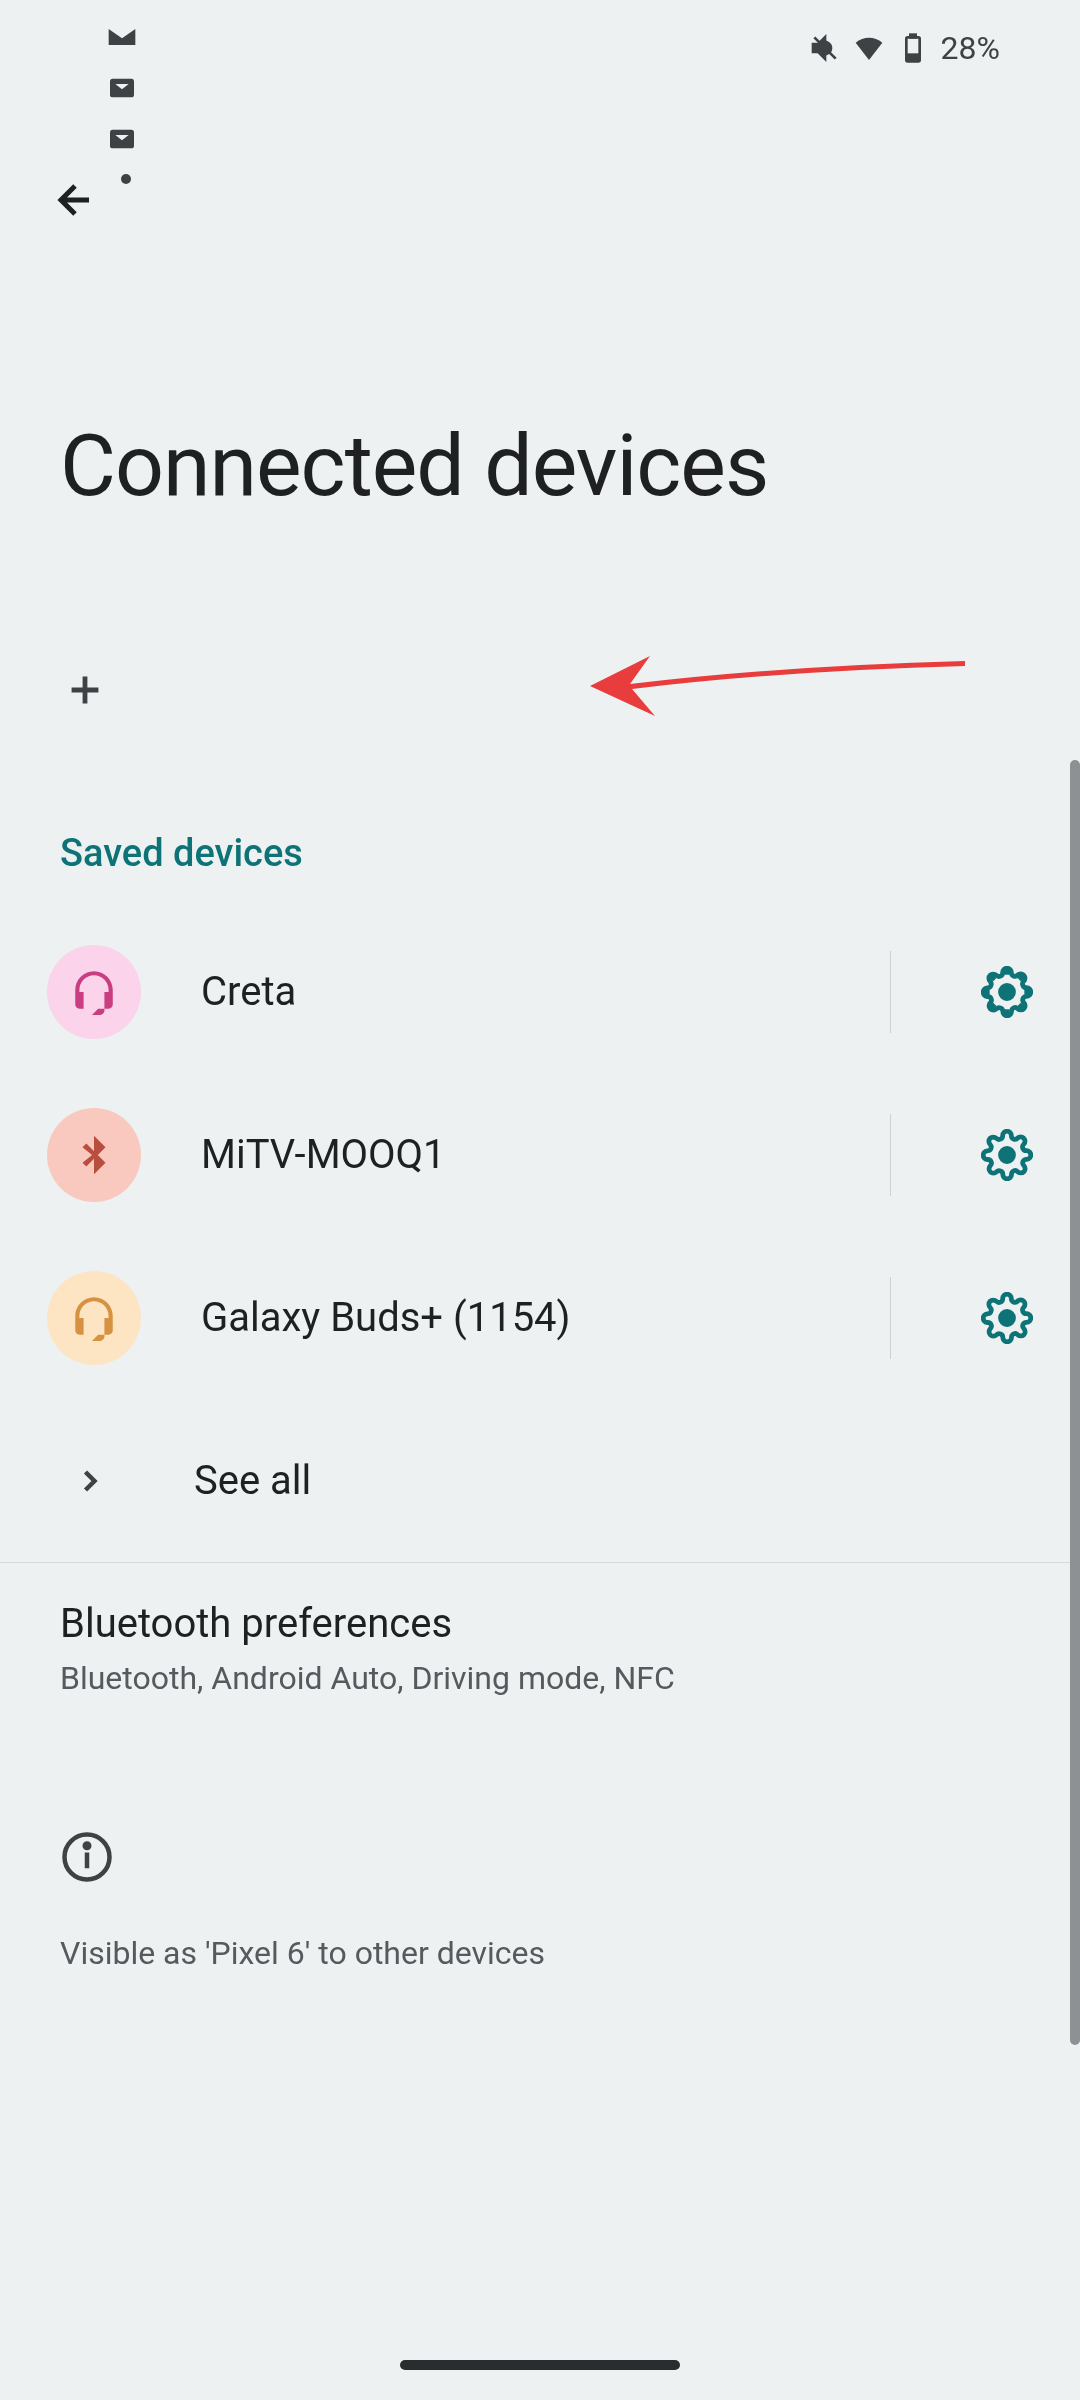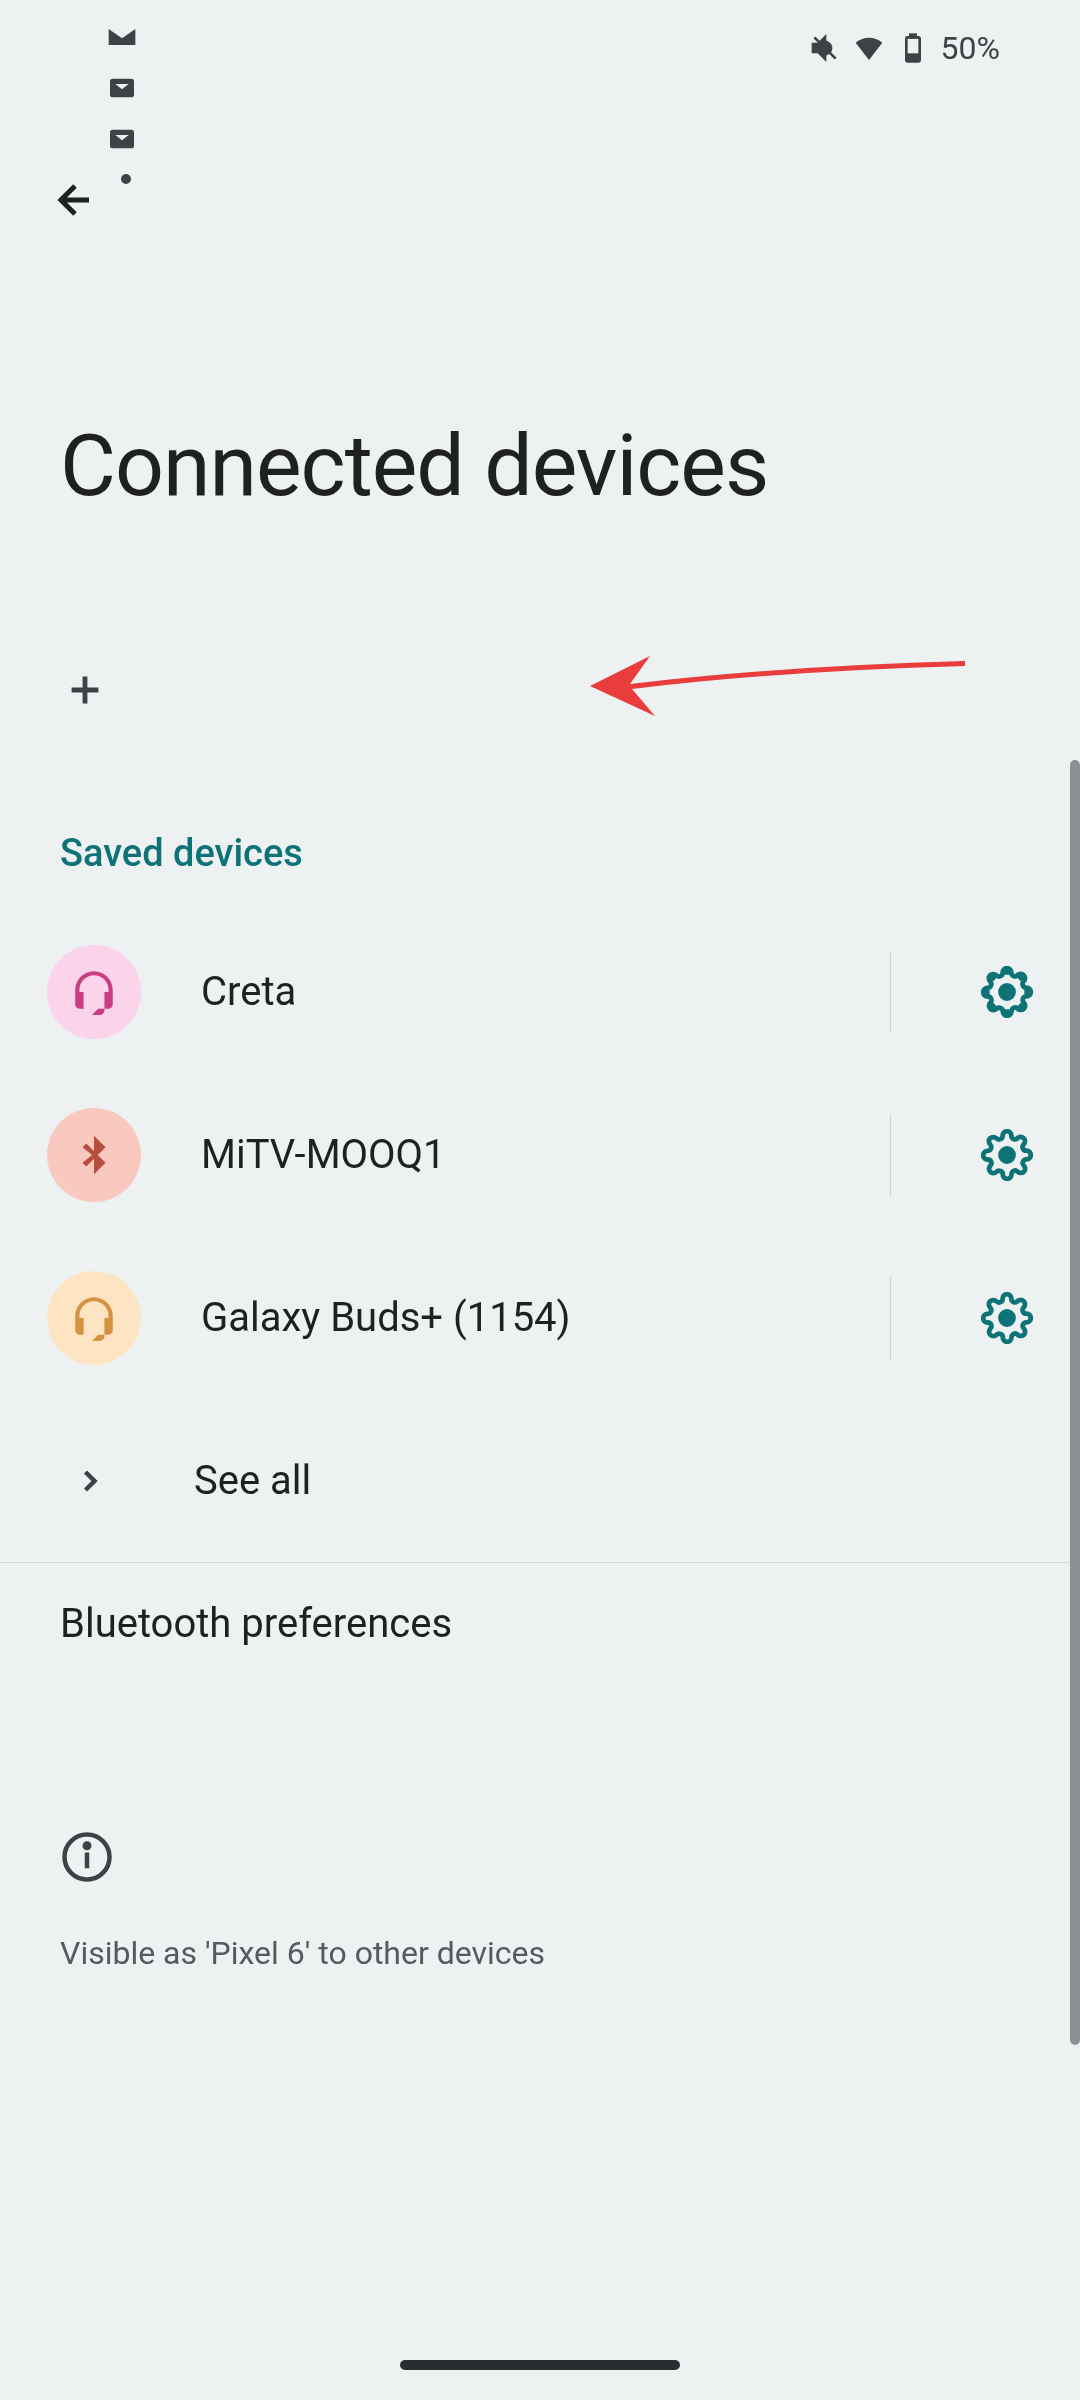--- a/index.html
+++ b/index.html
@@ -308,21 +308,21 @@
           <path d="M12 21L2 8c6-5 14-5 20 0L12 21z"></path>
         </svg>
     </span>
     <span class="status-icon">
       <svg viewBox="0 0 24 24" fill="none" stroke="#3f4245" stroke-width="2">
           <rect x="7" y="4" width="10" height="18" rx="1"></rect>
           <rect x="10" y="2" width="4" height="2" fill="#3f4245"></rect>
           <rect x="8" y="17" width="8" height="4" fill="#3f4245"></rect>
         </svg>
     </span>
-    <span class="battery-text">50%</span>
+    <span class="battery-text">28%</span>
   </div>
 </div>
 
 <div class="back-button">
   <svg viewBox="0 0 24 24" width="48" height="48" fill="none" stroke="#1e2022" stroke-width="2.5">
     <path d="M19 12H5M12 5l-7 7 7 7"></path>
   </svg>
 </div>
 
 <h1 class="page-title">Connected devices</h1>
@@ -403,20 +403,21 @@
       </svg>
     </span>
     <span class="see-all-label">See all</span>
   </div>
 
   <div class="divider-line"></div>
 </div>
 
 <div class="connection-prefs">
   <div class="connection-title">Bluetooth preferences</div>
+  <div class="connection-subtitle">Bluetooth, Android Auto, Driving mode, NFC</div>
 </div>
 
 <div class="info-section">
   <div class="info-icon">
     <svg viewBox="0 0 24 24" width="54" height="54" fill="none" stroke="#3f4245" stroke-width="2">
       <circle cx="12" cy="12" r="10"></circle>
       <line x1="12" y1="10" x2="12" y2="17"></line>
       <circle cx="12" cy="7" r="1" fill="#3f4245"></circle>
     </svg>
   </div>

